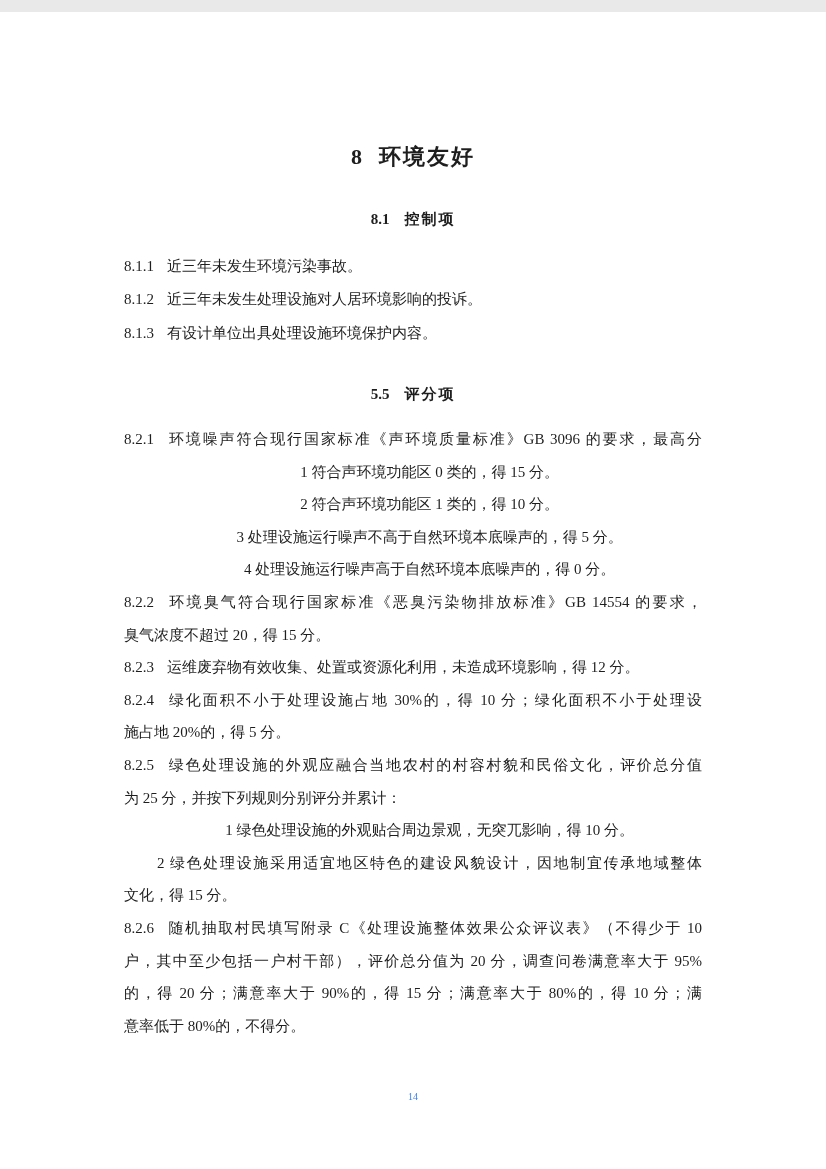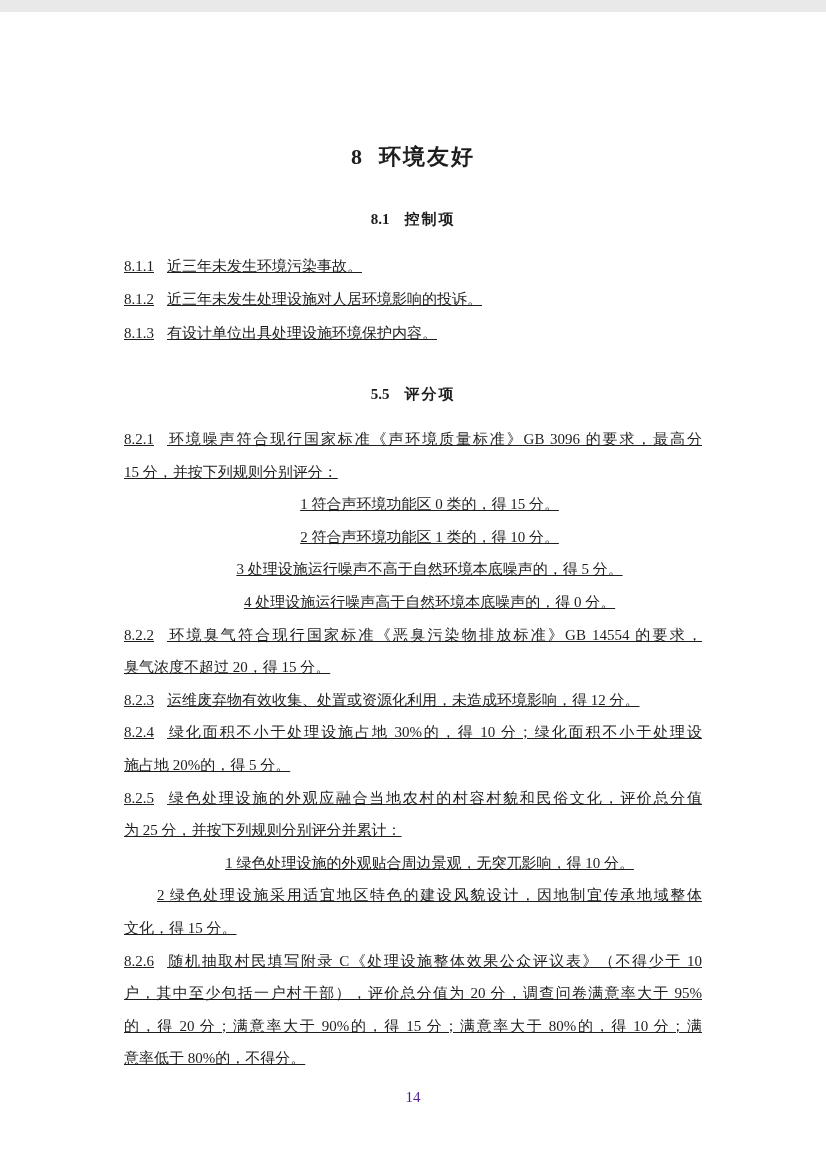--- a/index.html
+++ b/index.html
@@ -31,27 +31,27 @@
   }
   .sec-heading .num:not(:empty){margin-right:15px;}
   .s81{top:195px;}
   .s82{top:370px;}
   .body{
     position:absolute;left:124px;width:578px;
     font-size:15px;
   }
   .b81{top:238px;line-height:33.3px;}
   .b82{top:411px;line-height:32.6px;}
-  .line{text-align:left;overflow:hidden;text-decoration:underline;}
+  .line{text-align:left;overflow:hidden;}
   .fill{text-align:justify;text-align-last:justify;}
   .indent{padding-left:33px;text-align:center;}
   .cnum:not(:empty){margin-right:13px;}
   .page-number{
     position:absolute;top:1076px;left:0;width:100%;
-    text-align:center;font-size:15px;line-height:18px;color:#4c1d95;
+    text-align:center;font-size:10px;line-height:18px;color:#3b82f6;
   }
 </style>
 </head>
 <body>
 
 <div class="page">
 
   <h1 class="chapter">
     <span class="num">8</span><span class="ttl">环境友好</span>
   </h1>
@@ -65,21 +65,20 @@
     <div class="line"><span class="cnum">8.1.2</span><span class="ctext">近三年未发生处理设施对人居环境影响的投诉。</span></div>
     <div class="line"><span class="cnum">8.1.3</span><span class="ctext">有设计单位出具处理设施环境保护内容。</span></div>
   </div>
 
   <h2 class="sec-heading s82">
     <span class="num">5.5</span><span class="ttl">评分项</span>
   </h2>
 
   <div class="body b82">
     <div class="line fill"><span class="cnum">8.2.1</span><span class="ctext">环境噪声符合现行国家标准《声环境质量标准》GB 3096 的要求，最高分</span></div>
-    <div class="line"><span class="ctext">15 分，并按下列规则分别评分：</span></div>
     <div class="line indent"><span class="ctext">1 符合声环境功能区 0 类的，得 15 分。</span></div>
     <div class="line indent"><span class="ctext">2 符合声环境功能区 1 类的，得 10 分。</span></div>
     <div class="line indent"><span class="ctext">3 处理设施运行噪声不高于自然环境本底噪声的，得 5 分。</span></div>
     <div class="line indent"><span class="ctext">4 处理设施运行噪声高于自然环境本底噪声的，得 0 分。</span></div>
     <div class="line fill"><span class="cnum">8.2.2</span><span class="ctext">环境臭气符合现行国家标准《恶臭污染物排放标准》GB 14554 的要求，</span></div>
     <div class="line"><span class="ctext">臭气浓度不超过 20，得 15 分。</span></div>
     <div class="line"><span class="cnum">8.2.3</span><span class="ctext">运维废弃物有效收集、处置或资源化利用，未造成环境影响，得 12 分。</span></div>
     <div class="line fill"><span class="cnum">8.2.4</span><span class="ctext">绿化面积不小于处理设施占地 30%的，得 10 分；绿化面积不小于处理设</span></div>
     <div class="line"><span class="ctext">施占地 20%的，得 5 分。</span></div>
     <div class="line fill"><span class="cnum">8.2.5</span><span class="ctext">绿色处理设施的外观应融合当地农村的村容村貌和民俗文化，评价总分值</span></div>

